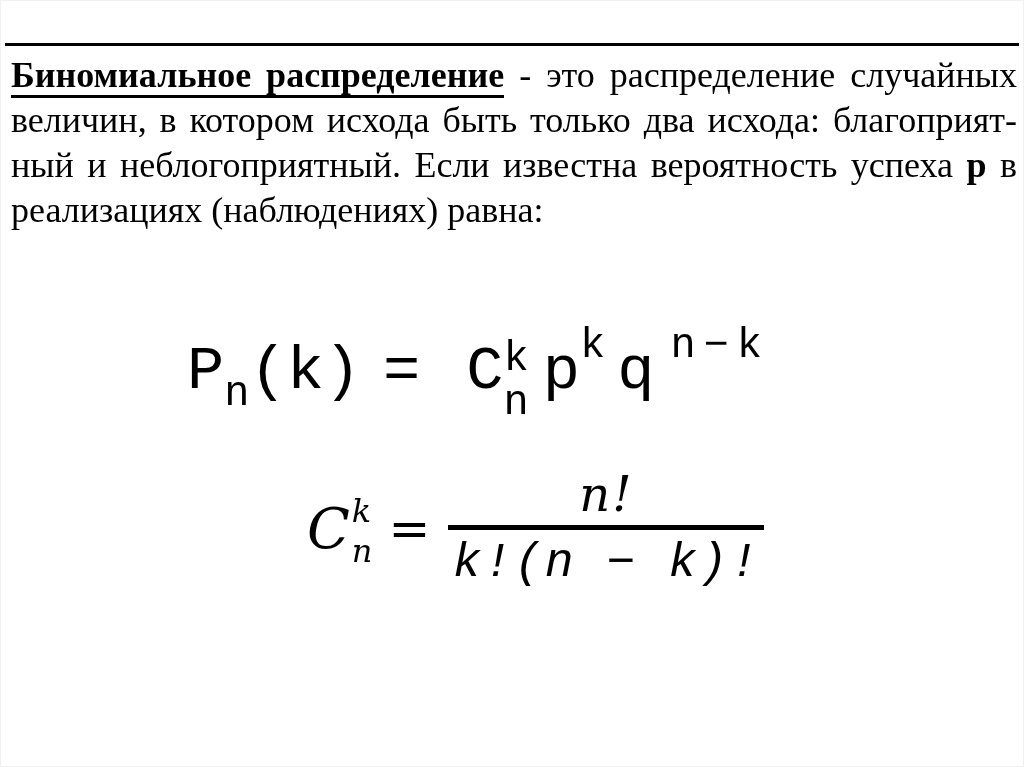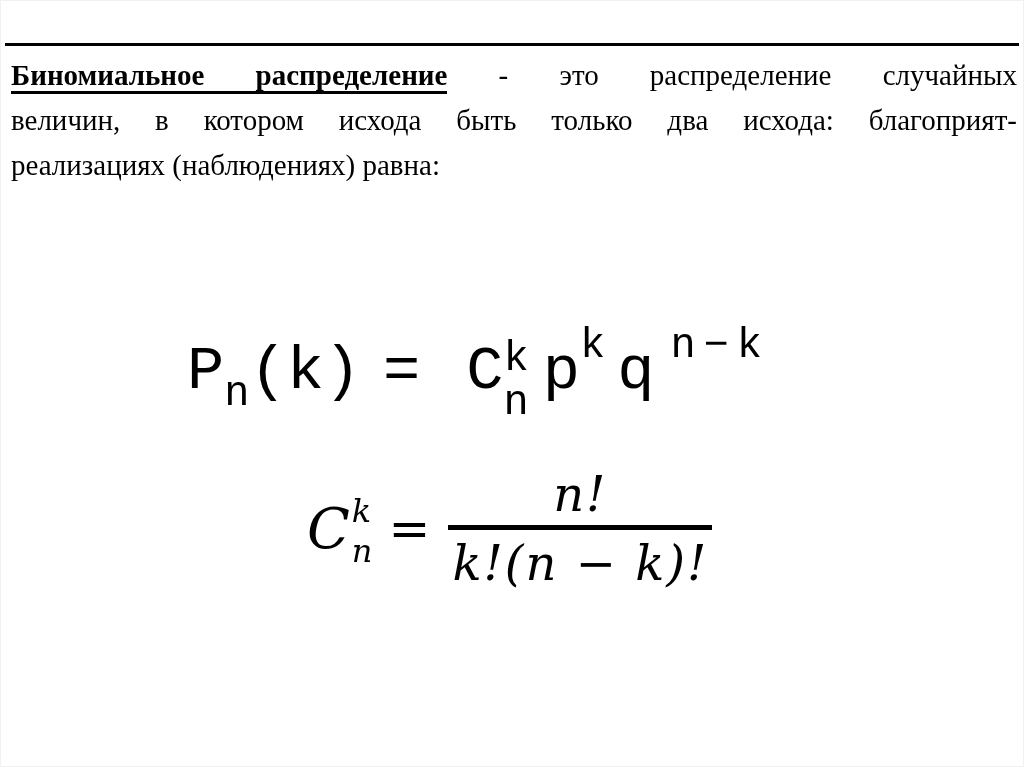--- a/index.html
+++ b/index.html
@@ -20,21 +20,21 @@
     position: absolute;
     left: 4px; top: 42px;
     width: 1014px; height: 3px;
     background: #000000;
   }
   
   .para {
     position: absolute;
     left: 10px; top: 52px;
     width: 1006px;
-    font-size: 29px;
+    font-size: 36px;
     line-height: 45px;
     color: #000000;
   }
   .pline {
     height: 45px;
     text-align: justify;
     text-align-last: justify;
     white-space: normal;
   }
   .pline.last {
@@ -104,32 +104,34 @@
     letter-spacing: 2px;
   }
   .frac .num {
     text-align: center;
     padding: 0 12px 6px;
     border-bottom: 5px solid #000000;
   }
   .frac .den {
     text-align: center;
     padding: 8px 4px 0;
+    font-family: Liberation Mono, monospace;
   }
 </style>
 </head>
 <body>
 
 <div class="slide">
 
   <div class="top-rule"></div>
 
   <div class="para">
     <div class="pline"><span class="term">Биномиальное распределение</span><span> - это распределение случайных</span></div>
     <div class="pline"><span>величин, в котором исхода быть только два исхода: благоприят-</span></div>
+    <div class="pline"><span>ный и неблогоприятный. Если известна вероятность успеха </span><span class="bvar">p</span><span> в</span></div>
     <div class="pline last"><span>реализациях (наблюдениях) равна:</span></div>
   </div>
 
   <div class="formula1">
     <span>P</span>
       <span class="f1-sub">n</span>
       <span>(k)</span>
       <span class="f1-eq">=</span>
       <span>C</span>
       <span class="f1-stack">

